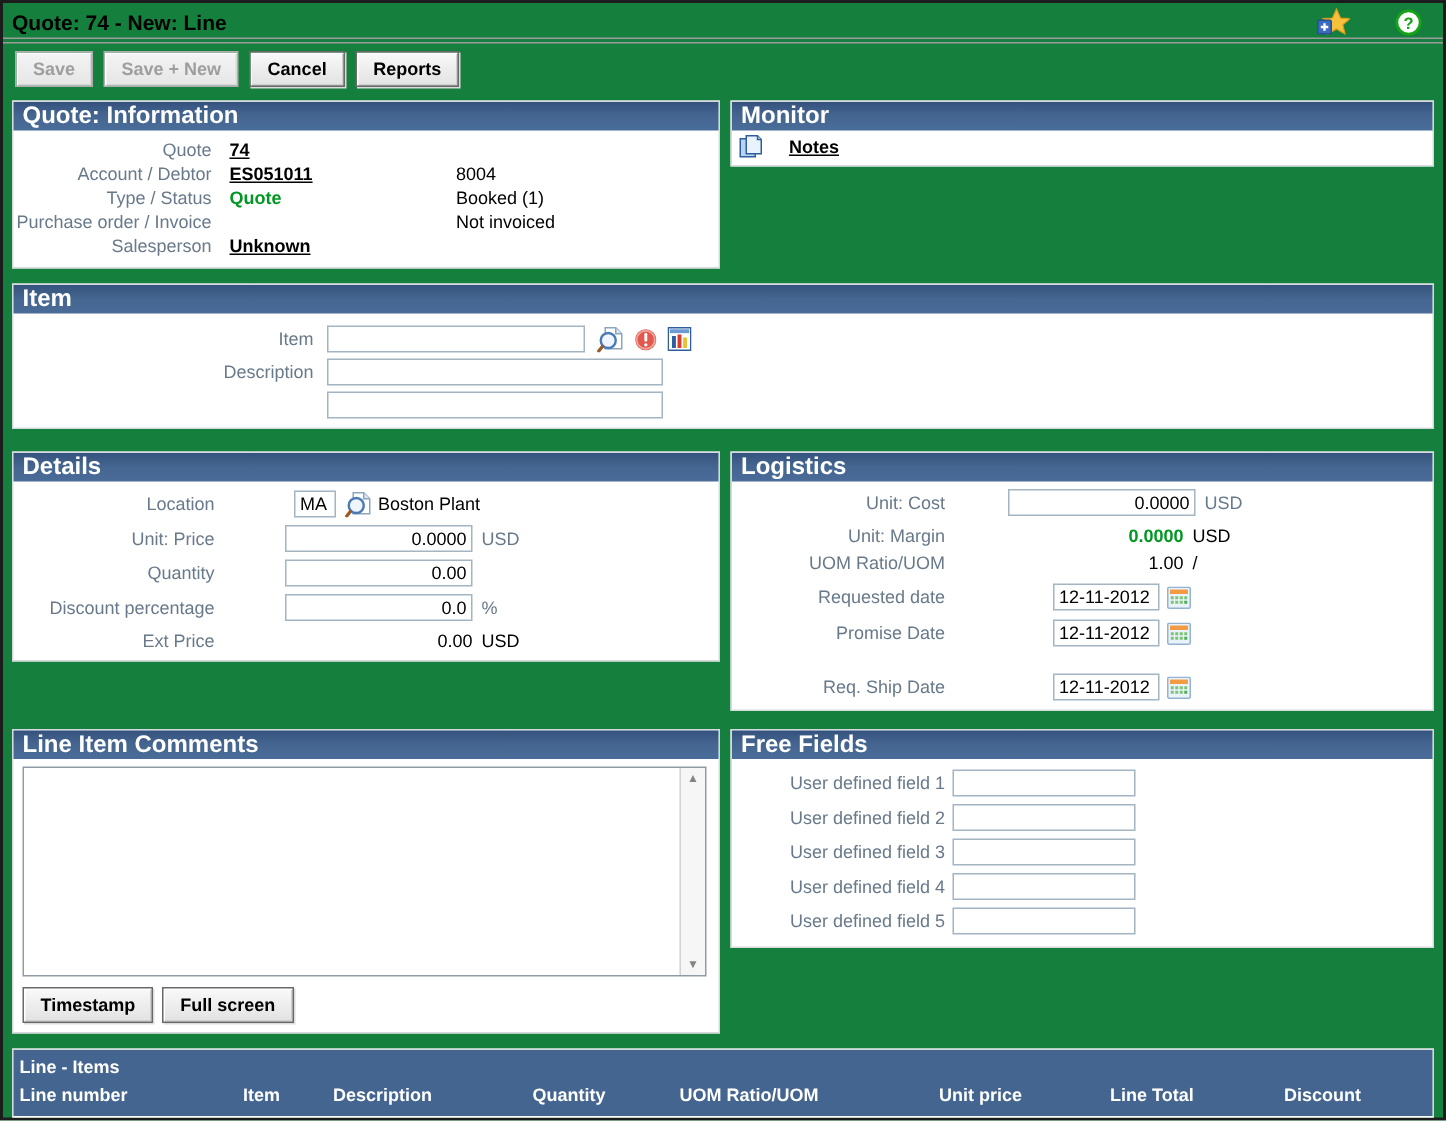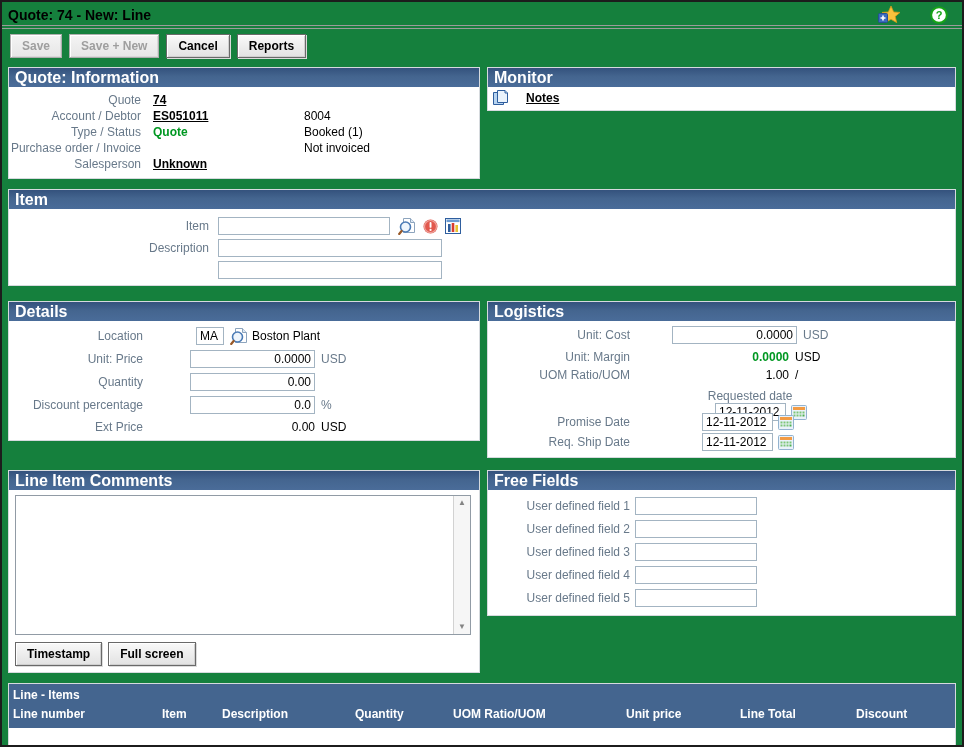--- a/index.html
+++ b/index.html
@@ -314,21 +314,21 @@
               <span class="suffix">USD</span>
             </span>
           </div>
           <div class="l-row slim" style="margin-bottom:6px;">
             <span class="l-label">UOM Ratio/UOM</span>
             <span class="l-val">
               <span class="l-static">1.00</span>
               <span class="suffix">/</span>
             </span>
           </div>
-          <div class="l-row" style="margin-bottom:6px;flex-direction:column;">
+          <div class="l-row" style="margin-bottom:6px;">
             <span class="l-label">Requested date</span>
             <span class="l-val">
               <input type="text" class="txt date-input" value="12-11-2012" style="">
               <span class="cal">
                 <svg width="16" height="15" viewBox="0 0 16 15">
                   <rect x="0.5" y="0.5" width="15" height="14" rx="1" fill="#eaf2fa" stroke="#93b3cf"></rect>
                   <rect x="2" y="2" width="12" height="3" fill="#f29b44"></rect>
                   <g fill="#7cc576">
                     <rect x="2.5" y="6.5" width="2" height="2"></rect>
                       <rect x="5.5" y="6.5" width="2" height="2"></rect>
@@ -336,21 +336,21 @@
                       <rect x="11.5" y="6.5" width="2" height="2"></rect>
                     <rect x="2.5" y="9.5" width="2" height="2"></rect>
                       <rect x="5.5" y="9.5" width="2" height="2"></rect>
                       <rect x="8.5" y="9.5" width="2" height="2"></rect>
                   </g>
                   <rect x="11.5" y="9.5" width="2" height="2" fill="#4caf50"></rect>
                 </svg>
               </span>
             </span>
           </div>
-          <div class="l-row" style="margin-bottom:2px;">
+          <div class="l-row" style="margin-bottom:18px;">
             <span class="l-label">Promise Date</span>
             <span class="l-val">
               <input type="text" class="txt date-input" value="12-11-2012" style="">
               <span class="cal">
                 <svg width="16" height="15" viewBox="0 0 16 15">
                   <rect x="0.5" y="0.5" width="15" height="14" rx="1" fill="#eaf2fa" stroke="#93b3cf"></rect>
                   <rect x="2" y="2" width="12" height="3" fill="#f29b44"></rect>
                   <g fill="#7cc576">
                     <rect x="2.5" y="6.5" width="2" height="2"></rect>
                       <rect x="5.5" y="6.5" width="2" height="2"></rect>

